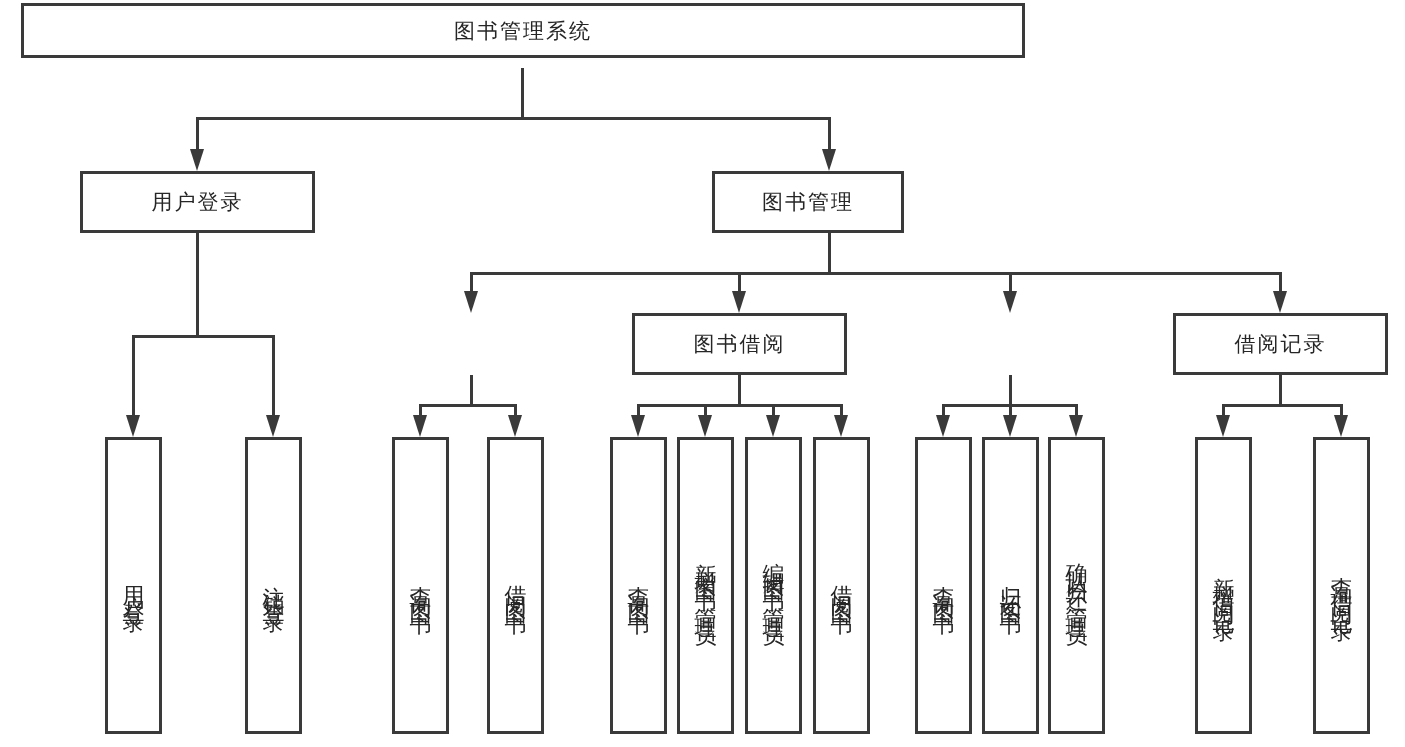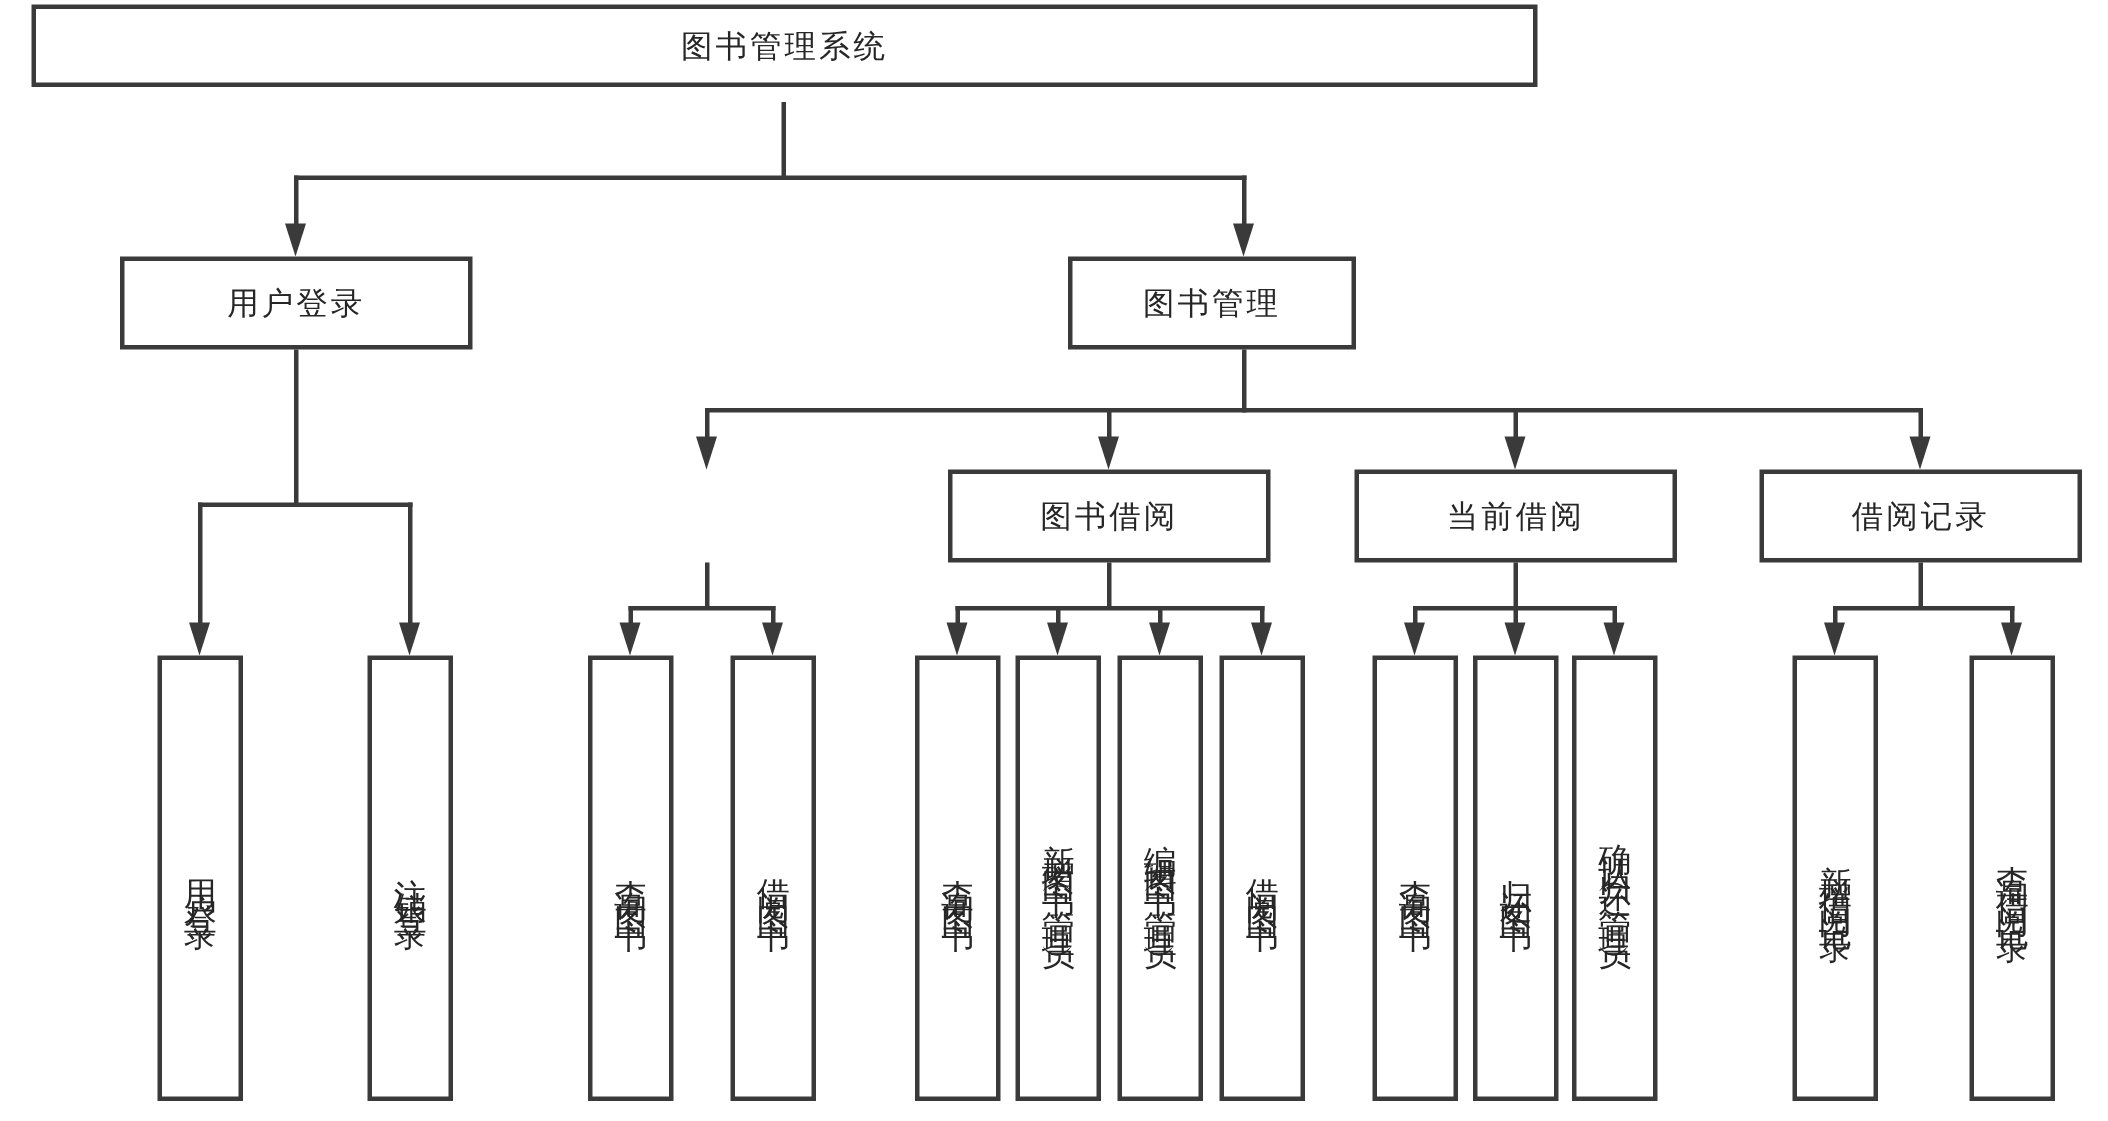--- a/index.html
+++ b/index.html
@@ -82,21 +82,20 @@
   <div class="vline" style="left:470px; top:272px; height:22px;"></div>
   <div class="vline" style="left:738px; top:272px; height:22px;"></div>
   <div class="vline" style="left:1009px; top:272px; height:22px;"></div>
   <div class="vline" style="left:1279px; top:272px; height:22px;"></div>
   <div class="arrow" style="left:464px; top:291px;"></div>
   <div class="arrow" style="left:732px; top:291px;"></div>
   <div class="arrow" style="left:1003px; top:291px;"></div>
   <div class="arrow" style="left:1273px; top:291px;"></div>
 
   <div class="box" style="left:632px; top:313px; width:215px; height:62px;">图书借阅</div>
-  <div class="box" style="left:903px; top:313px; width:215px; height:62px;">当前借阅</div>
   <div class="box" style="left:1173px; top:313px; width:215px; height:62px;">借阅记录</div>
 
   <div class="vline" style="left:470px; top:375px; height:31px;"></div>
   <div class="hline" style="left:419px; top:404px; width:98px;"></div>
   <div class="vline" style="left:419px; top:404px; height:14px;"></div>
   <div class="vline" style="left:514px; top:404px; height:14px;"></div>
   <div class="arrow" style="left:413px; top:415px;"></div>
   <div class="arrow" style="left:508px; top:415px;"></div>
 
   <div class="vline" style="left:738px; top:375px; height:31px;"></div>

